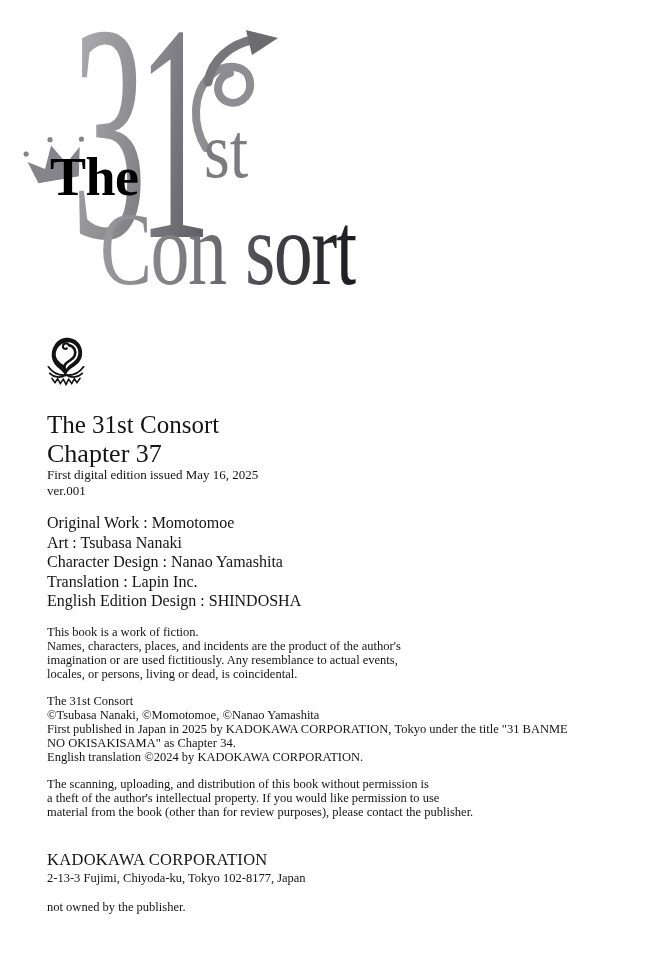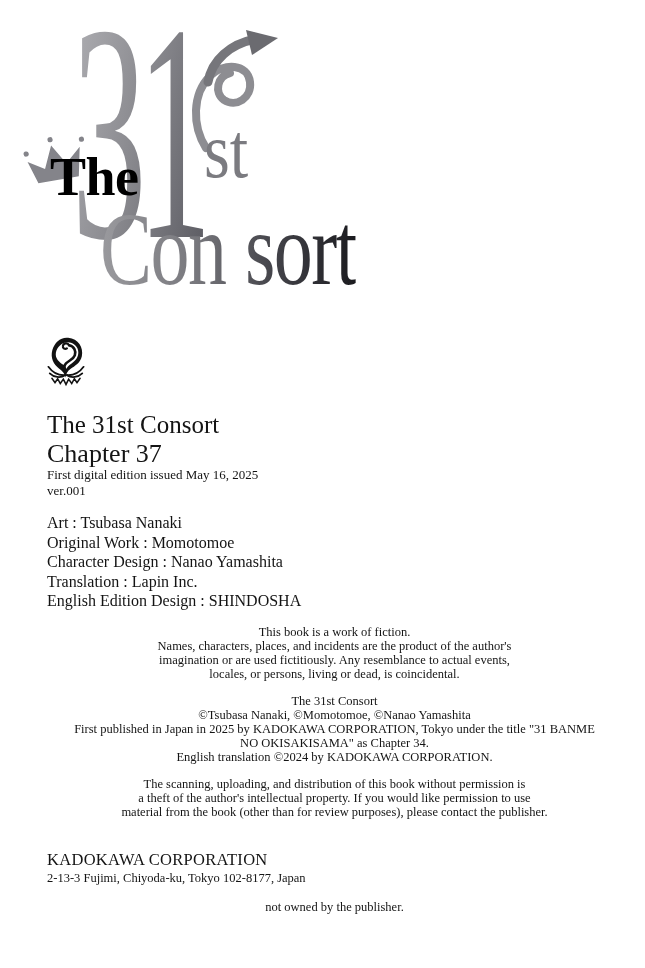--- a/index.html
+++ b/index.html
@@ -55,21 +55,21 @@
   
   .content { position: absolute; left: 47px; top: 410px; width: 575px; }
   .book-title { font-size: 25px; line-height: 30px; }
   .chapter    { font-size: 26px; line-height: 25px; margin-top: 1px; }
   .edition    { font-size: 13px; line-height: 16px; margin-top: 1px; }
   .version    { font-size: 13px; line-height: 16px; }
 
   .credits { margin-top: 14px; }
   .credits div { font-size: 16px; line-height: 19.5px; }
 
-  .smallblock div { font-size: 12.5px; line-height: 14px; text-align: center; }
+  .smallblock div { font-size: 12.5px; line-height: 14px; }
   .fiction   { margin-top: 14px; }
   .copyright { margin-top: 13px; }
   .piracy    { margin-top: 13px; }
 
   .pub-name    { font-size: 16.5px; line-height: 20px; margin-top: 31px; letter-spacing: 0.3px; }
   .pub-address { font-size: 12.5px; line-height: 16px; }
   .website { margin-top: 14px; }
 </style>
 </head>
 <body>
@@ -109,22 +109,22 @@
   </svg>
 
   <div class="content">
 
     <div class="book-title">The 31st Consort</div>
     <div class="chapter">Chapter 37</div>
     <div class="edition">First digital edition issued May 16, 2025</div>
     <div class="version">ver.001</div>
 
     <div class="credits">
+      <div>Original Work : Momotomoe</div>
       <div>Art : Tsubasa Nanaki</div>
-      <div>Original Work : Momotomoe</div>
       <div>Character Design : Nanao Yamashita</div>
       <div>Translation : Lapin Inc.</div>
       <div>English Edition Design : SHINDOSHA</div>
     </div>
 
     <div class="smallblock fiction">
       <div>This book is a work of fiction.</div>
       <div>Names, characters, places, and incidents are the product of the author's</div>
       <div>imagination or are used fictitiously. Any resemblance to actual events,</div>
       <div>locales, or persons, living or dead, is coincidental.</div>

